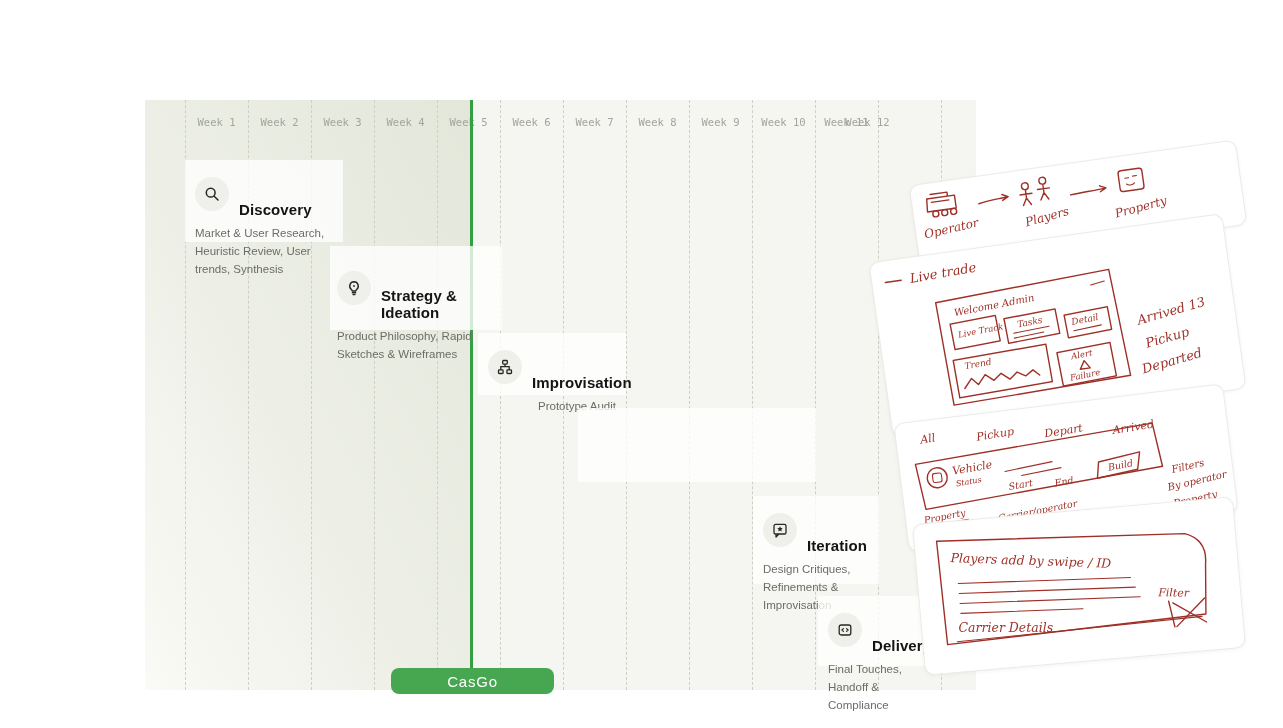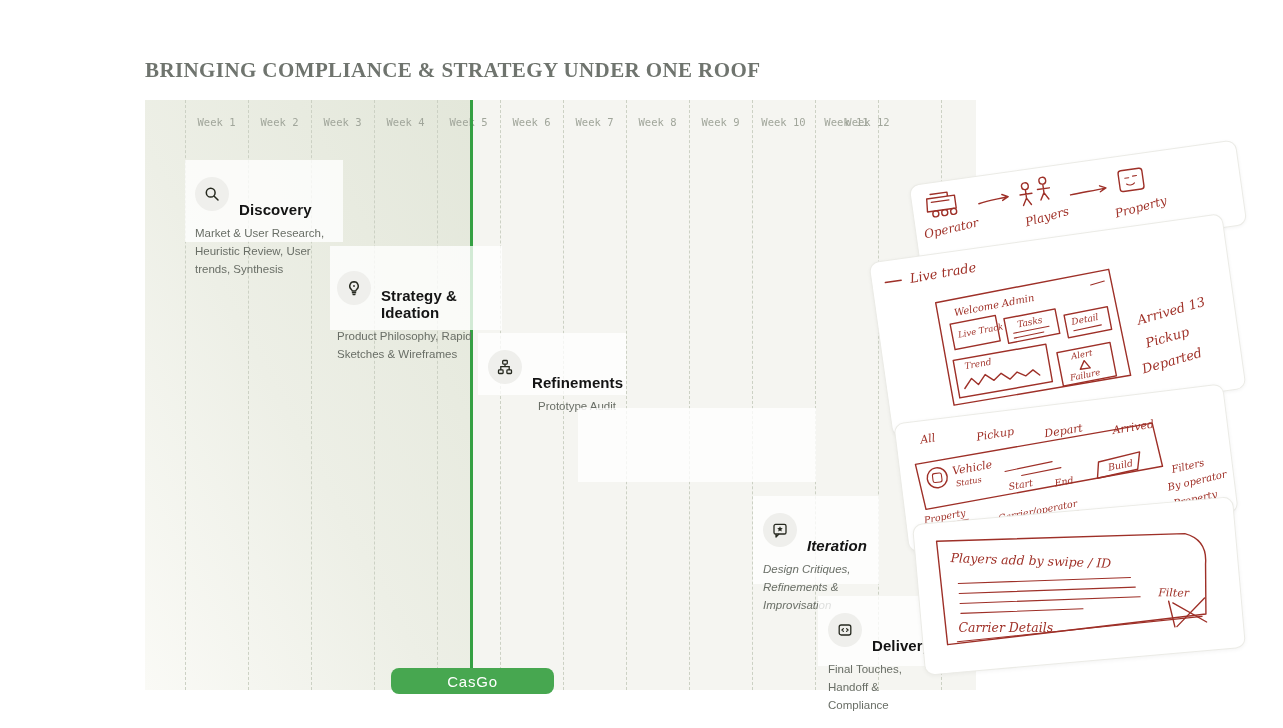--- a/index.html
+++ b/index.html
@@ -24,21 +24,21 @@
   .icon-circle{width:34px;height:34px;border-radius:50%;background:#efefec;
     display:flex;align-items:center;justify-content:center;flex:0 0 auto;}
   .icon-circle svg{display:block;}
   .phase-title{font-size:15px;font-weight:700;color:#141414;letter-spacing:.1px;margin-top:32px;}
   .phase-desc{margin-top:7px;font-size:11.5px;line-height:1.55;color:#696e66;}
   .phase.discovery{left:40px;top:60px;width:158px;height:82px;}
   .phase.strategy{left:185px;top:146px;width:172px;height:84px;padding-left:7px;}
   .phase.architecture{left:333px;top:233px;width:148px;height:62px;}
   .phase.architecture .phase-desc{text-align:right;}
   .phase.visual{left:433px;top:308px;width:238px;height:74px;}
-  .phase.iteration{left:608px;top:396px;width:126px;height:88px;font-style:italic;}
+  .phase.iteration{left:608px;top:396px;width:126px;height:88px;}
   .phase.delivery{left:673px;top:496px;width:124px;height:70px;}
 
   .casgo-pill{position:absolute;left:391px;top:668px;width:163px;height:26px;
     background:#47a750;border-radius:8px;color:#ffffff;font-size:15px;letter-spacing:.8px;
     display:flex;align-items:center;justify-content:center;z-index:6;}
 
   
   .sketch{position:absolute;background:#ffffff;border:1px solid #ebebe6;border-radius:10px;
     box-shadow:0 1px 4px rgba(0,0,0,0.05);}
   .sketch svg{display:block;}
@@ -48,21 +48,20 @@
   .sketch.s4{left:918px;top:510px;width:320px;height:150px;transform:rotate(-5deg);z-index:5;}
   .ink{stroke:#9e3028;stroke-width:1.4;fill:none;stroke-linecap:round;stroke-linejoin:round;}
   .ink-thin{stroke:#9e3028;stroke-width:1.1;fill:none;stroke-linecap:round;}
   text.ink-t{fill:#a03229;font-family:"DejaVu Serif",serif;font-style:italic;stroke:none;}
 </style>
 </head>
 <body>
 
 <div class="stage">
 
-  <h1 class="page-title">BRINGING COMPLIANCE &amp; STRATEGY UNDER ONE ROOF</h1>
 
   <div class="chart">
     <div class="chart-shade"></div>
 
     <div class="vline" style="left:40px"></div>
     <div class="vline" style="left:103px"></div>
     <div class="vline" style="left:166px"></div>
     <div class="vline" style="left:229px"></div>
     <div class="vline" style="left:292px"></div>
     <div class="vline" style="left:355px"></div>
@@ -120,21 +119,21 @@
     <div class="phase architecture">
       <div class="phase-head">
         <span class="icon-circle">
           <svg width="16" height="16" viewBox="0 0 16 16" stroke="#26291f" stroke-width="1.3" fill="none">
               <rect x="5.7" y="1.5" width="4.6" height="3.6" rx="0.8"></rect>
               <rect x="1.5" y="10.9" width="4.6" height="3.6" rx="0.8"></rect>
               <rect x="9.9" y="10.9" width="4.6" height="3.6" rx="0.8"></rect>
               <path d="M8 5.1v2.6M3.8 10.9V7.7h8.4v3.2"></path>
             </svg>
         </span>
-        <span class="phase-title">Refinements</span>
+        <span class="phase-title">Improvisation</span>
       </div>
       <div class="phase-desc">Prototype Audit</div>
     </div>
 
     <div class="phase visual">
     </div>
 
     <div class="phase iteration">
       <div class="phase-head">
         <span class="icon-circle">

